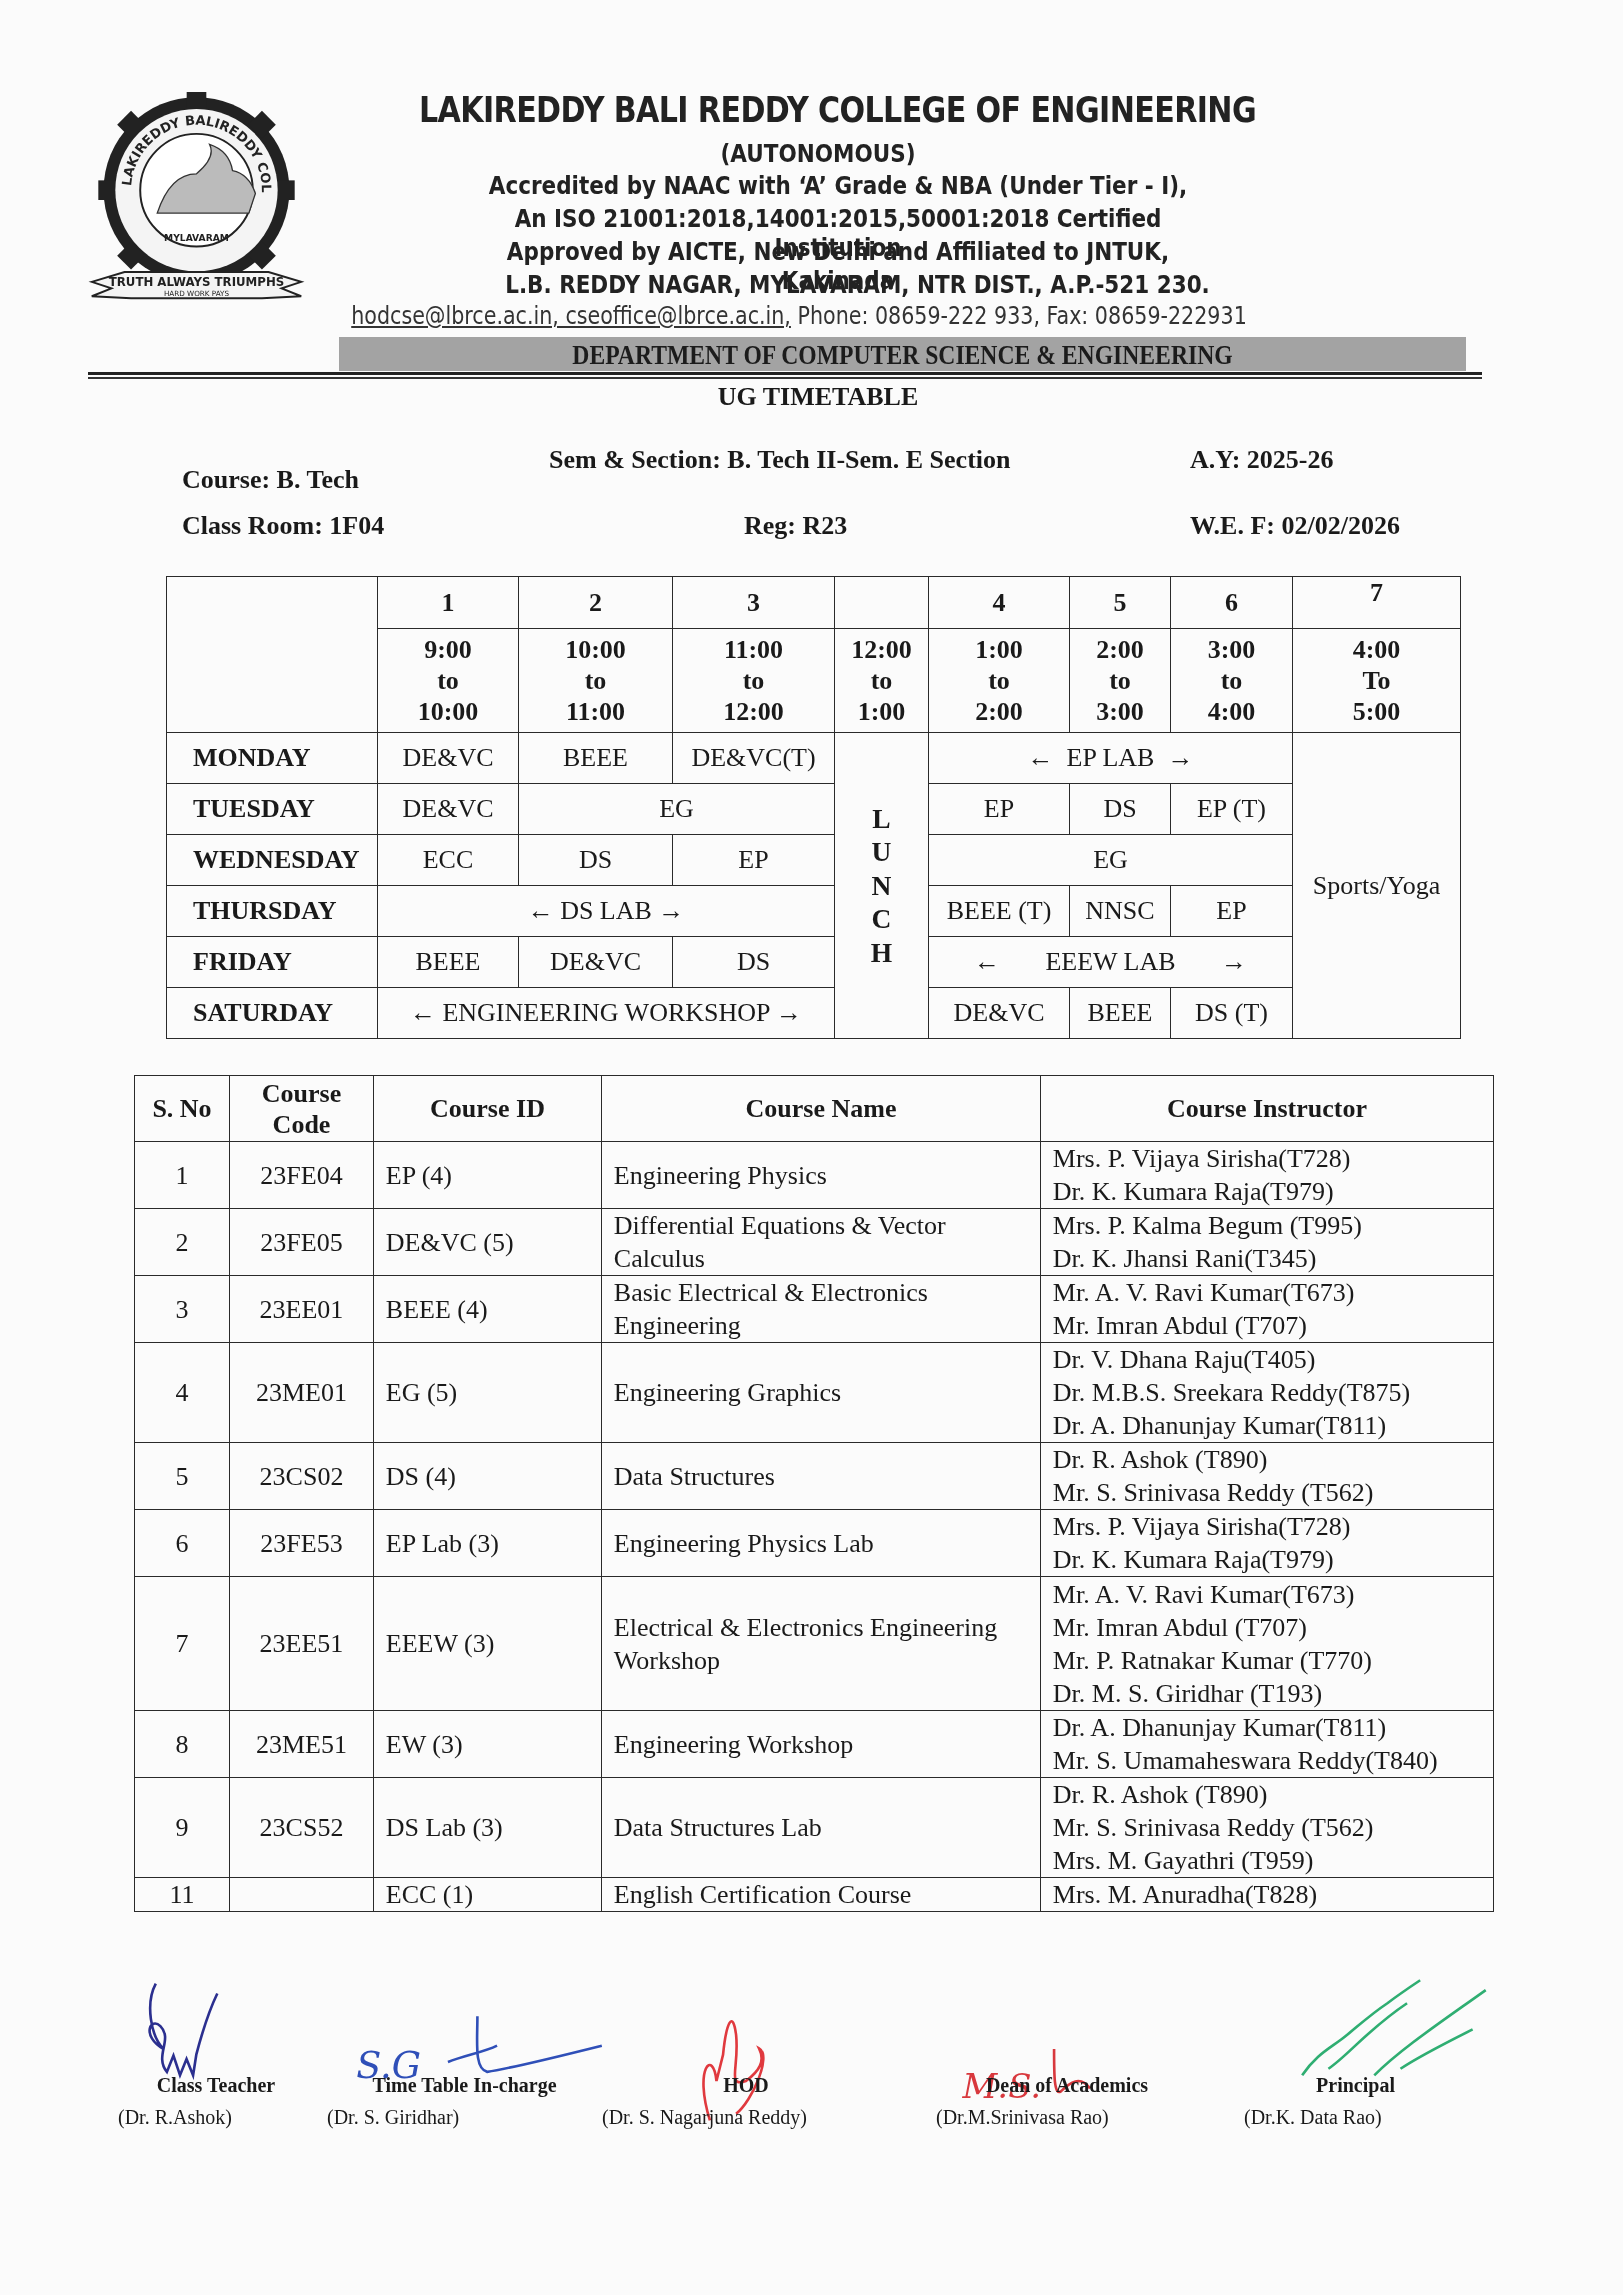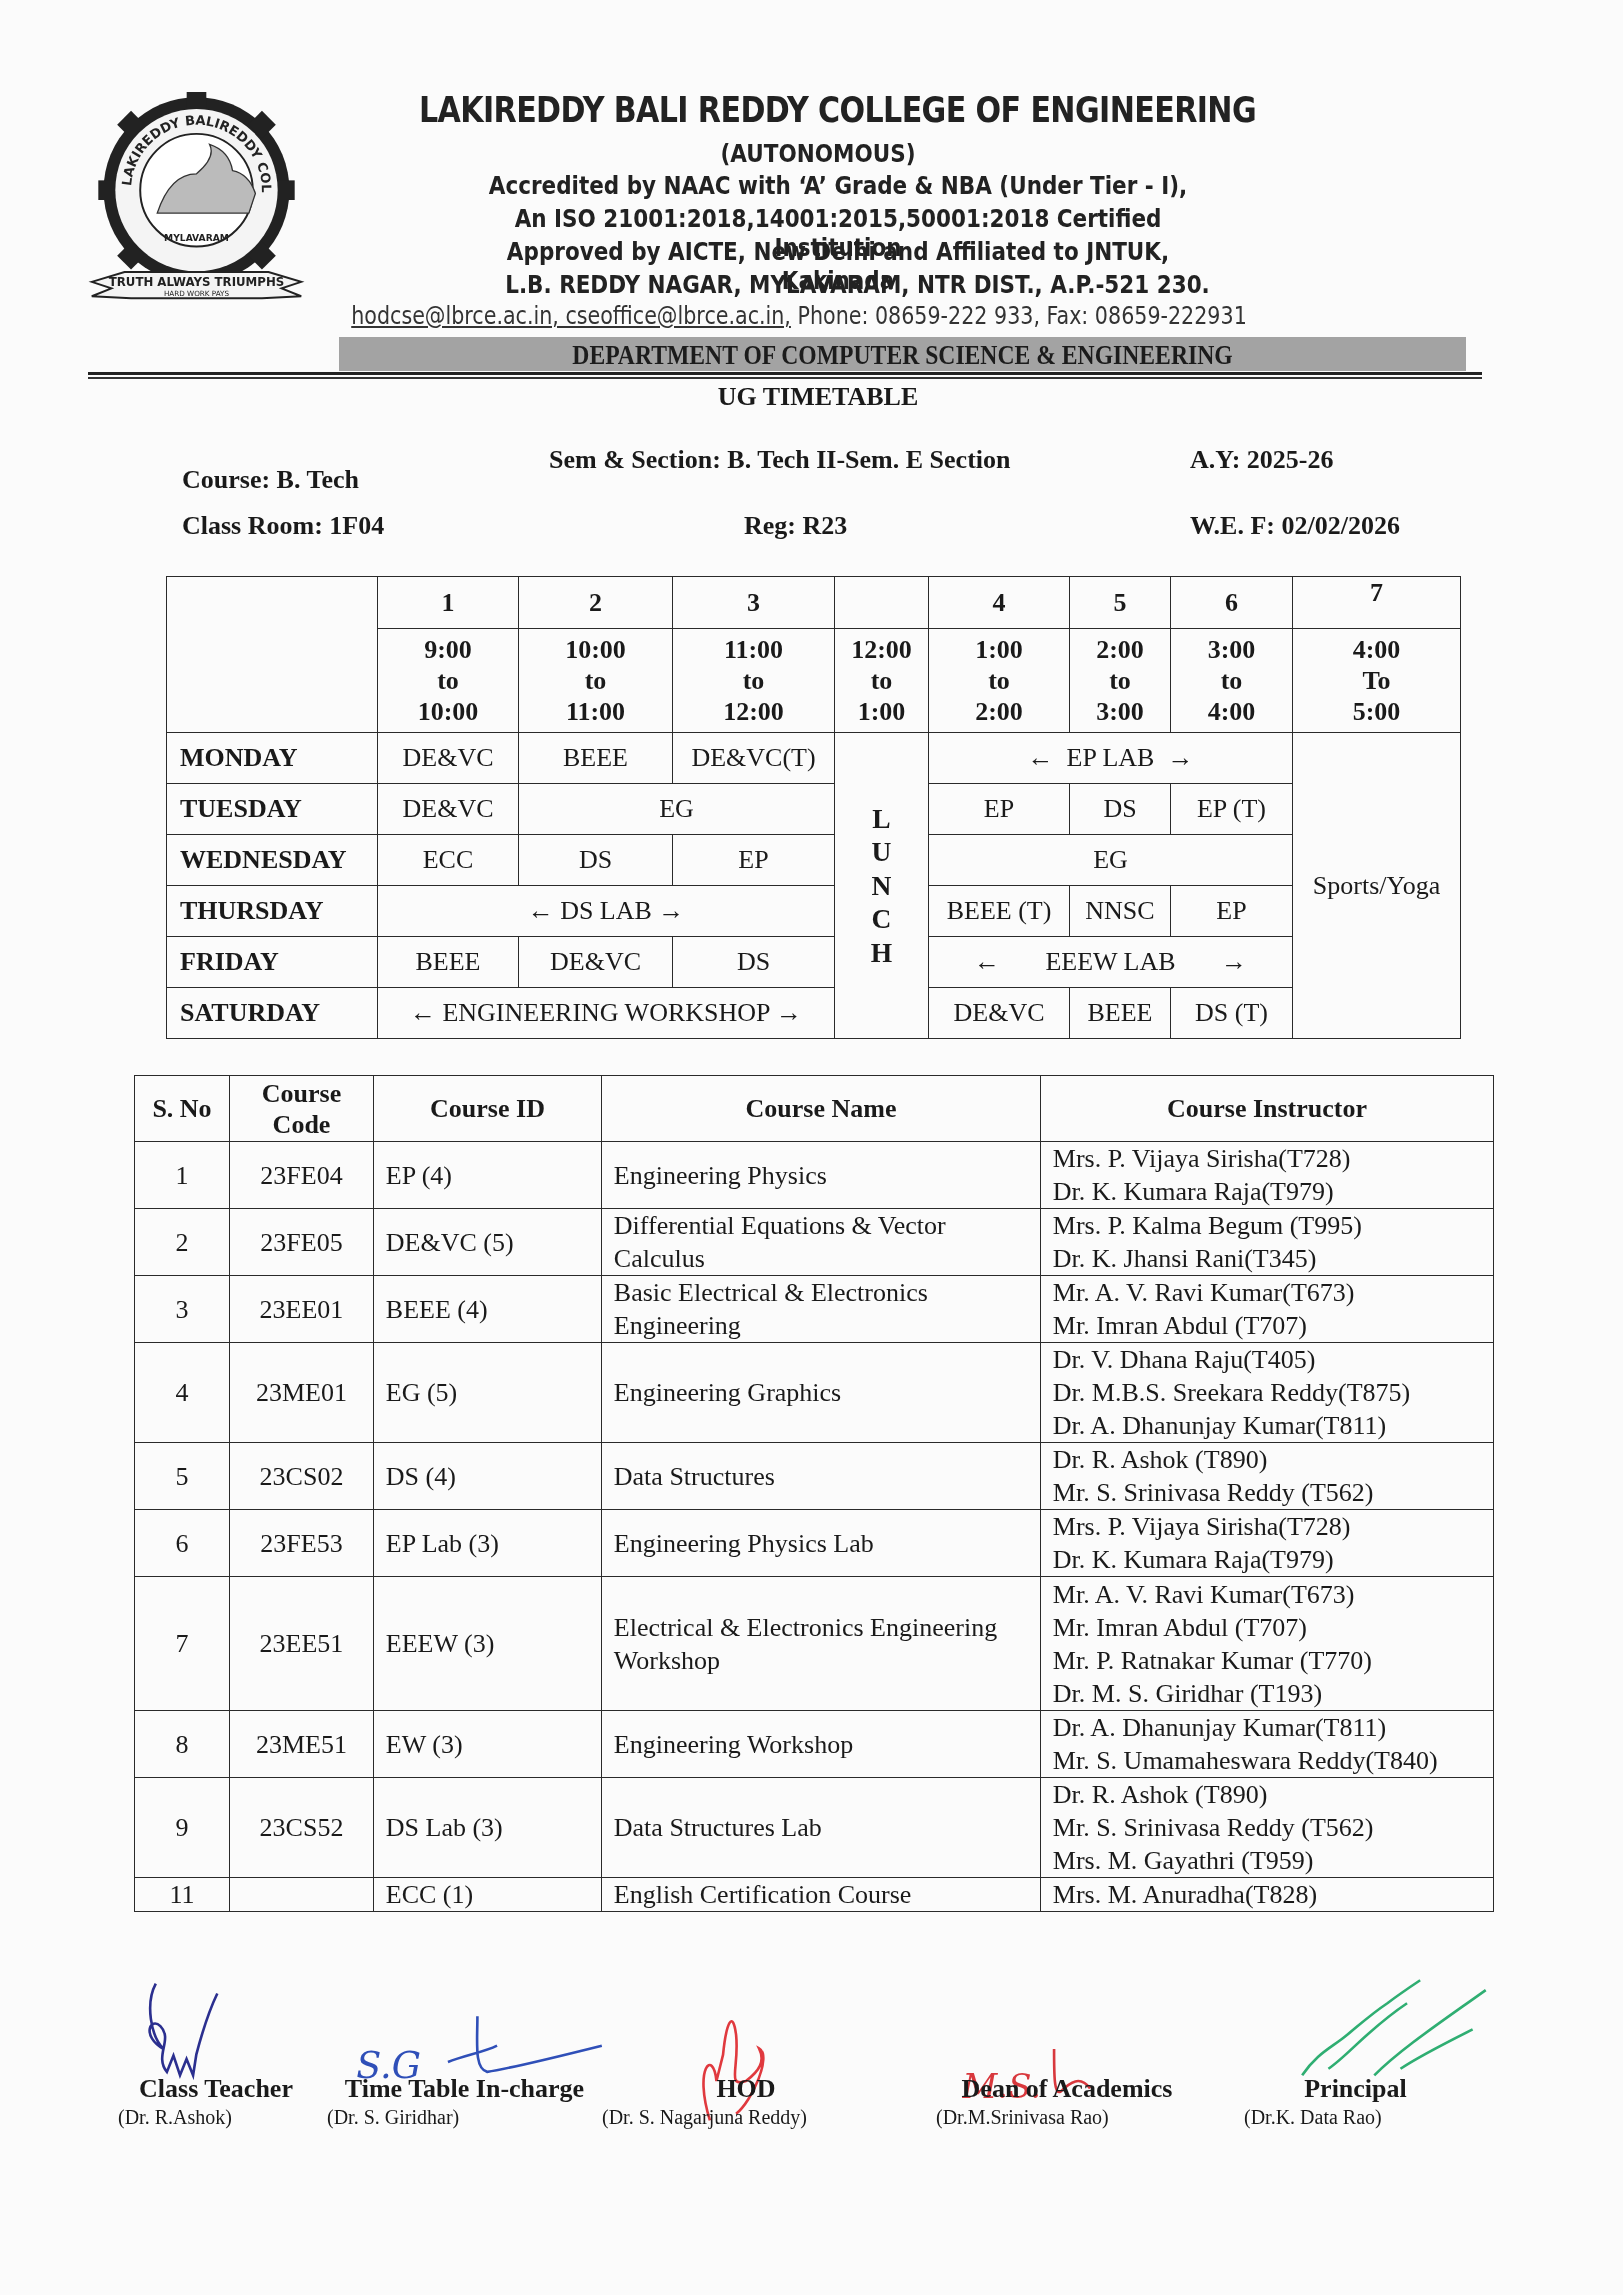--- a/index.html
+++ b/index.html
@@ -24,36 +24,36 @@
                transform:scaleX(0.86); transform-origin:center; }
   .rule1 { left:88px; top:372px; width:1394px; height:3.3px; background:#222; }
   .rule2 { left:88px; top:377px; width:1394px; height:2px; background:#333; }
   .ug-title { left:589px; top:382px; width:458px; text-align:center; font-weight:bold; font-size:26px; }
   .meta { font-weight:bold; font-size:26px; white-space:nowrap; }
 
   
   table { border-collapse:collapse; position:absolute; table-layout:fixed; }
   .tt { left:166px; top:576px; width:1293px; }
   .tt td { border:1.3px solid #2a2a2a; text-align:center; vertical-align:middle; font-size:26px; padding:0; line-height:1.2; }
-  .tt .day { text-align:left; padding-left:13px; font-weight:bold; font-size:26px; }
+  .tt .day { text-align:left; padding-left:26px; font-weight:bold; font-size:26px; }
   .tt .hdr { font-weight:bold; }
   .tt .lunch { font-weight:bold; font-size:27.5px; line-height:1.22; }
   .tt tr.r-num td { height:51px; }
   .tt tr.r-time td { height:103px; }
   .tt tr.r-day td { height:50px; }
 
   
   .ct { left:134px; top:1075px; width:1358px;border-radius:9px; }
   .ct td, .ct th { border:1.3px solid #2a2a2a; font-size:26px; line-height:33px; vertical-align:middle; padding:0 11.8px; font-weight:normal; }
   .ct th { font-weight:bold; text-align:center; line-height:31px; height:65px; }
   .ct td.c { text-align:center; }
   .ct td.l { text-align:left; }
 
   
-  .sig-title { font-weight:bold; font-size:26px; text-align:center; white-space:nowrap; }
+  .sig-title { font-weight:bold; font-size:20px; text-align:center; white-space:nowrap; }
   .sig-name { font-size:20px; text-align:left; white-space:nowrap; }
   svg.sig { position:absolute; overflow:visible; }
 </style>
 </head>
 <body>
 
 <div class="abs logo">
   <svg width="223" height="216" viewBox="0 0 340 330">
     <g fill="#222">
       <circle cx="170" cy="150" r="142"></circle>

